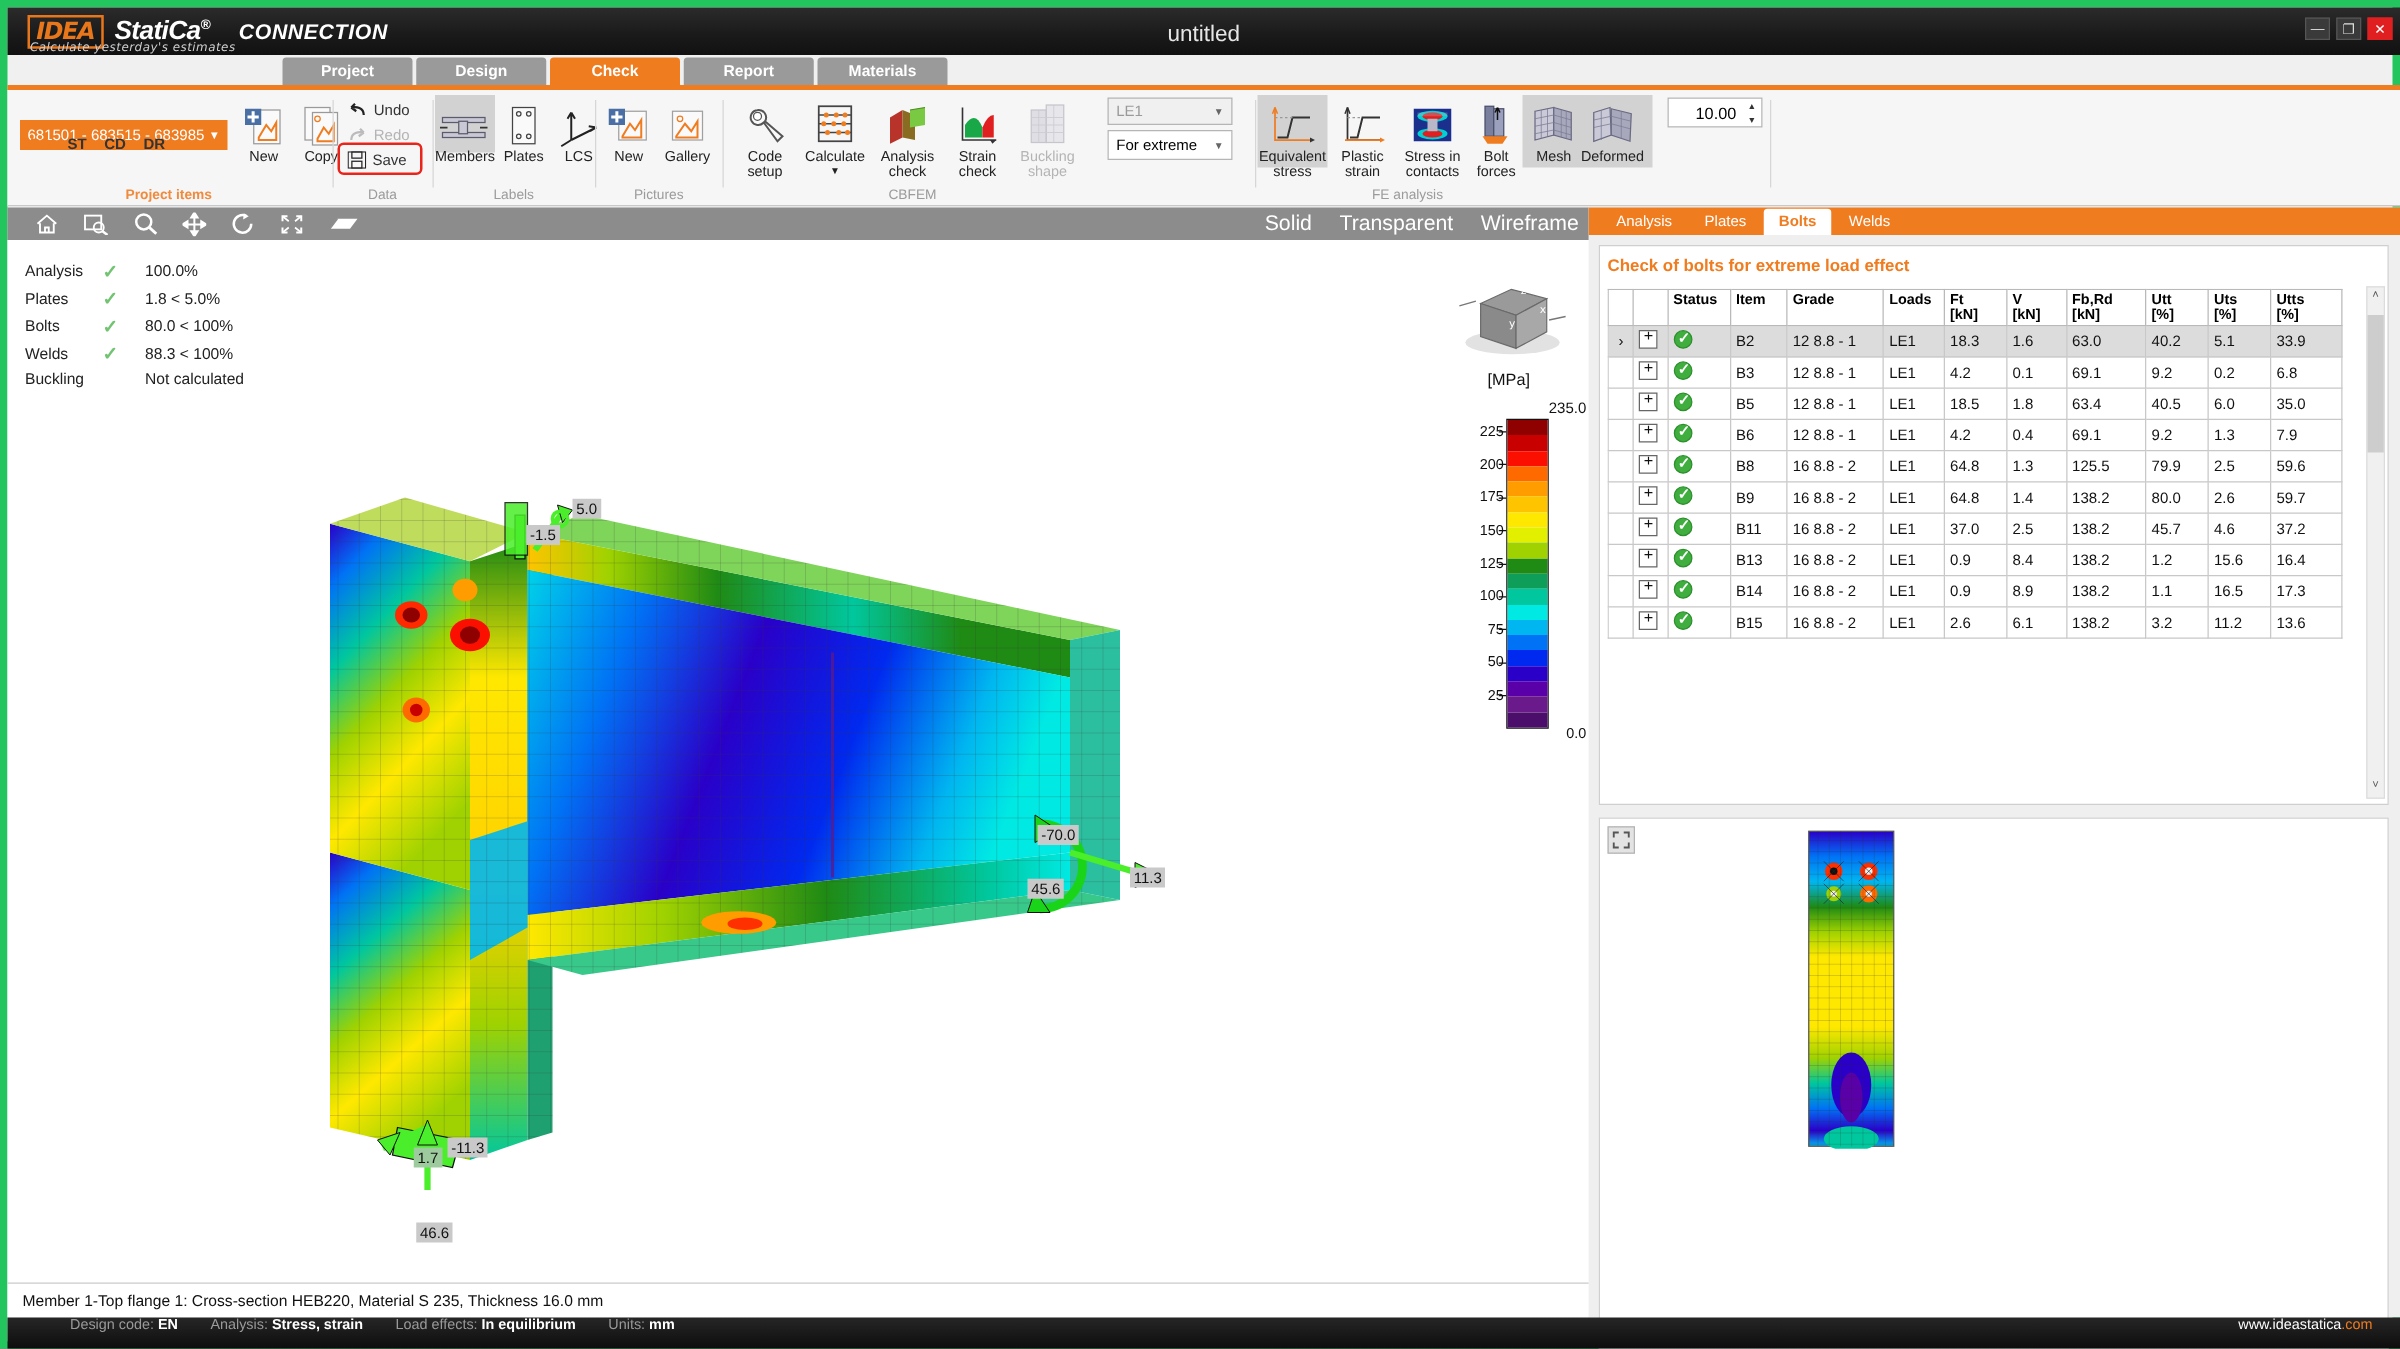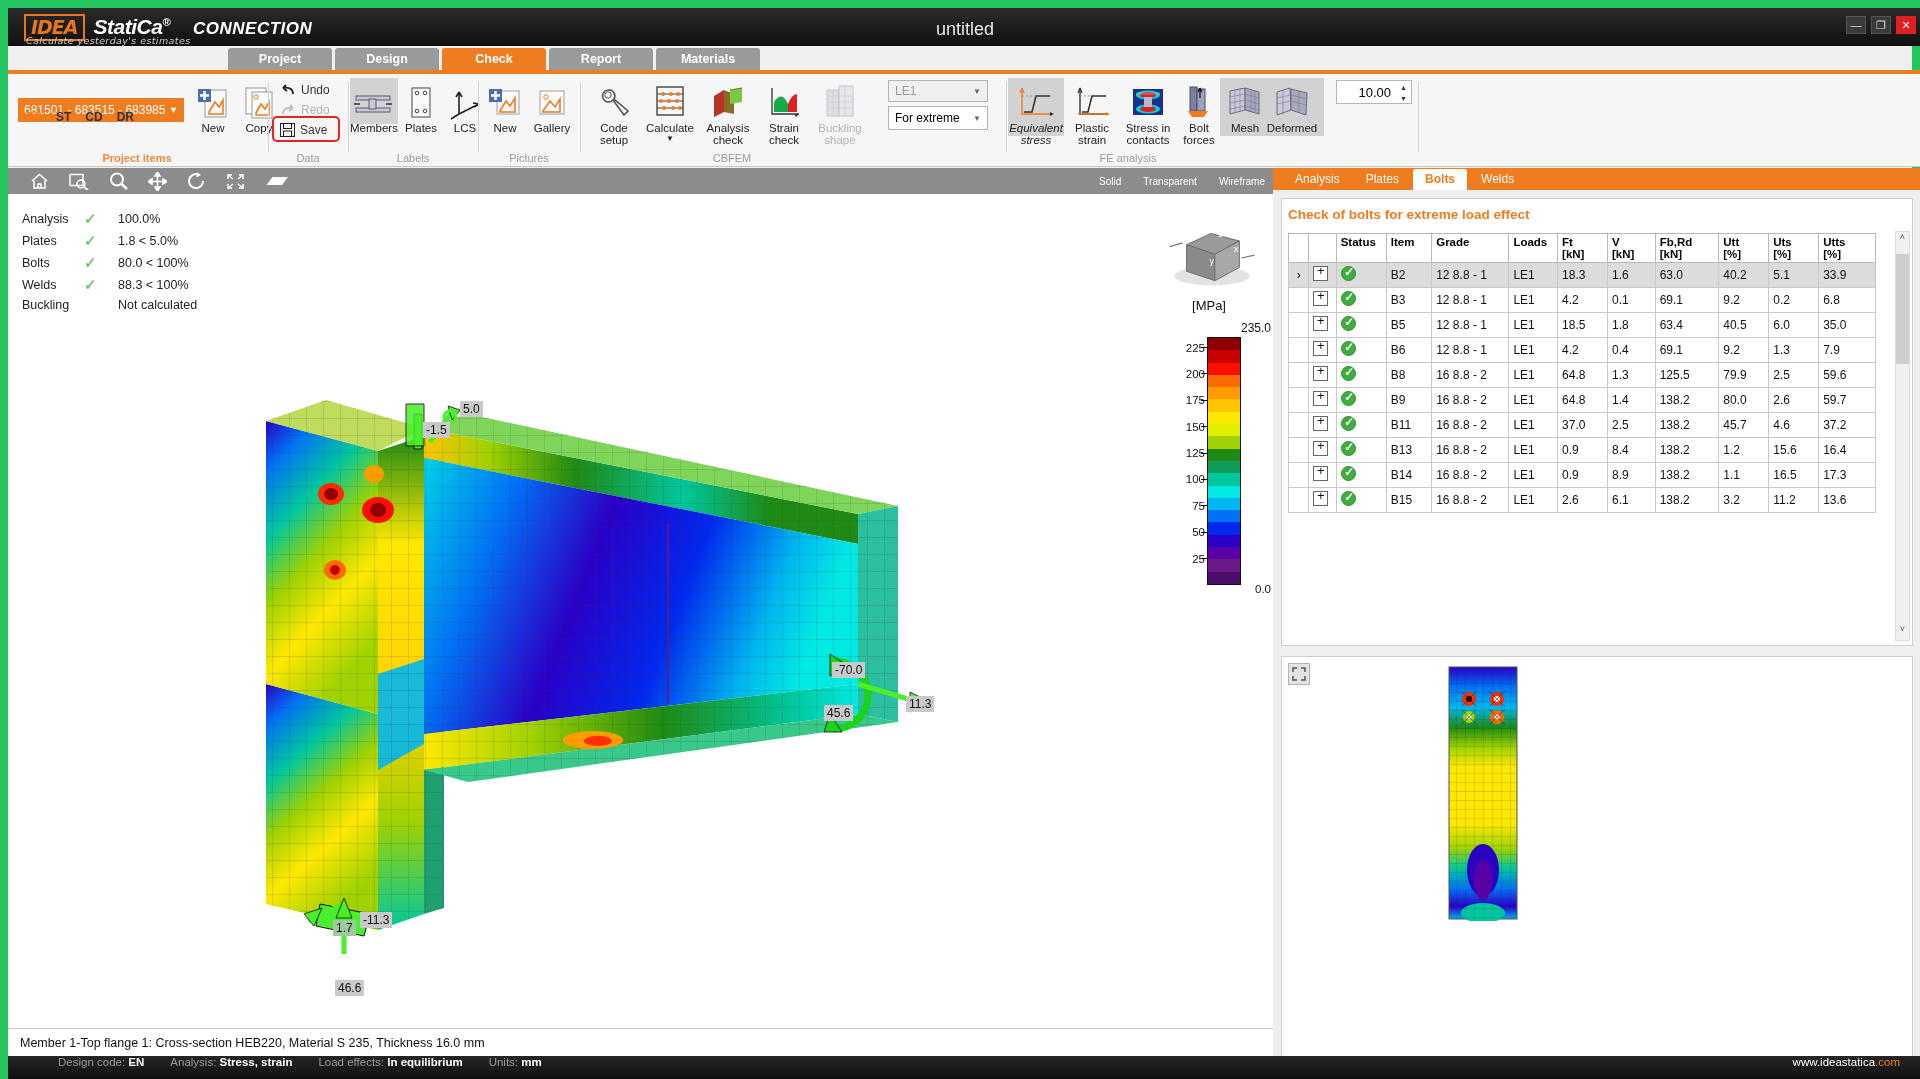--- a/index.html
+++ b/index.html
@@ -4,21 +4,21 @@
 <style>
   * { box-sizing: border-box; margin: 0; padding: 0; }
   html, body {
     width: 1920px; height: 1079px;
     font-family: "Liberation Sans", sans-serif;
     background: #000; overflow: hidden;
   }
   #app {
     position: relative; width: 1920px; height: 1079px;
     background: #f0f0f0;
-    border: 8px solid #22c55e;
+    border: 6px solid #22c55e;
   }
 
   
   .titlebar {
     position: absolute; left:0; top:0; width: 1914px; height: 38px;
     background: linear-gradient(180deg,#2b2b2b 0%, #1b1b1b 55%, #111 100%);
     color: #fff;
   }
   .brand { position:absolute; left: 16px; top: 6px; display:flex; align-items:baseline; gap:9px;}
   .brand-logo {
@@ -108,21 +108,21 @@
   
   svg { display:block; }
 
   
   .viewbar {
     position:absolute; left:0; top:160px; width:1265px; height:26px; background:#8c8c8c;
     display:flex; align-items:center; gap: 20px; padding-left: 22px;
   }
   .viewbar .vicon { cursor:pointer; }
   .viewmodes { position:absolute; right:8px; top:0; height:26px; display:flex; align-items:center; gap:22px;
-               color:#fff; font-size:10px;}
+               color:#fff; font-size:17px;}
   .viewmodes span { cursor:pointer; }
 
   
   .viewport {
     position:absolute; left:0; top:186px; width:1265px; height:834px; background:#fff;
     overflow:hidden;
   }
   .summary { position:absolute; left:14px; top:14px; font-size:12.5px; color:#222;}
   .summary table { border-collapse:collapse;}
   .summary td { padding: 2px 0; vertical-align:middle;}
@@ -428,21 +428,21 @@
       <span class="caret">▼</span>
     </div>
     <div class="combo" style="left:880px; top:32px; width:100px; height:24px;">
       <span>For extreme</span>
       <span class="caret">▼</span>
     </div>
     <div class="rsep" style="left:998px;"></div>
 
     <div class="rgroup" style="left:1000px; width:320px;">
       <div class="selbg" style="left:0px; top:4px; width:56px; height:58px;"></div>
-      <div class="btn-lg wide" style="left:0px;font-style:italic;">
+      <div class="btn-lg wide" style="left:0px;">
         <div class="ic">
           <svg width="40" height="34" viewBox="0 0 40 34">
             <path d="M6 2 L6 28 L36 28" stroke="#f07c20" stroke-width="1.4" fill="none"></path>
             <path d="M6 2 L4 7 M6 2 L8 7" stroke="#f07c20" stroke-width="1.2" fill="none"></path>
             <path d="M34 26 L38 28 L34 30" fill="#333"></path>
             <path d="M8 26 L16 26 L20 10 L34 10" stroke="#333" stroke-width="1.6" fill="none"></path>
             <path d="M6 10 L20 10" stroke="#999" stroke-dasharray="2 2"></path>
           </svg>
         </div>
         <span class="lbl" style="white-space:pre-line">Equivalent

